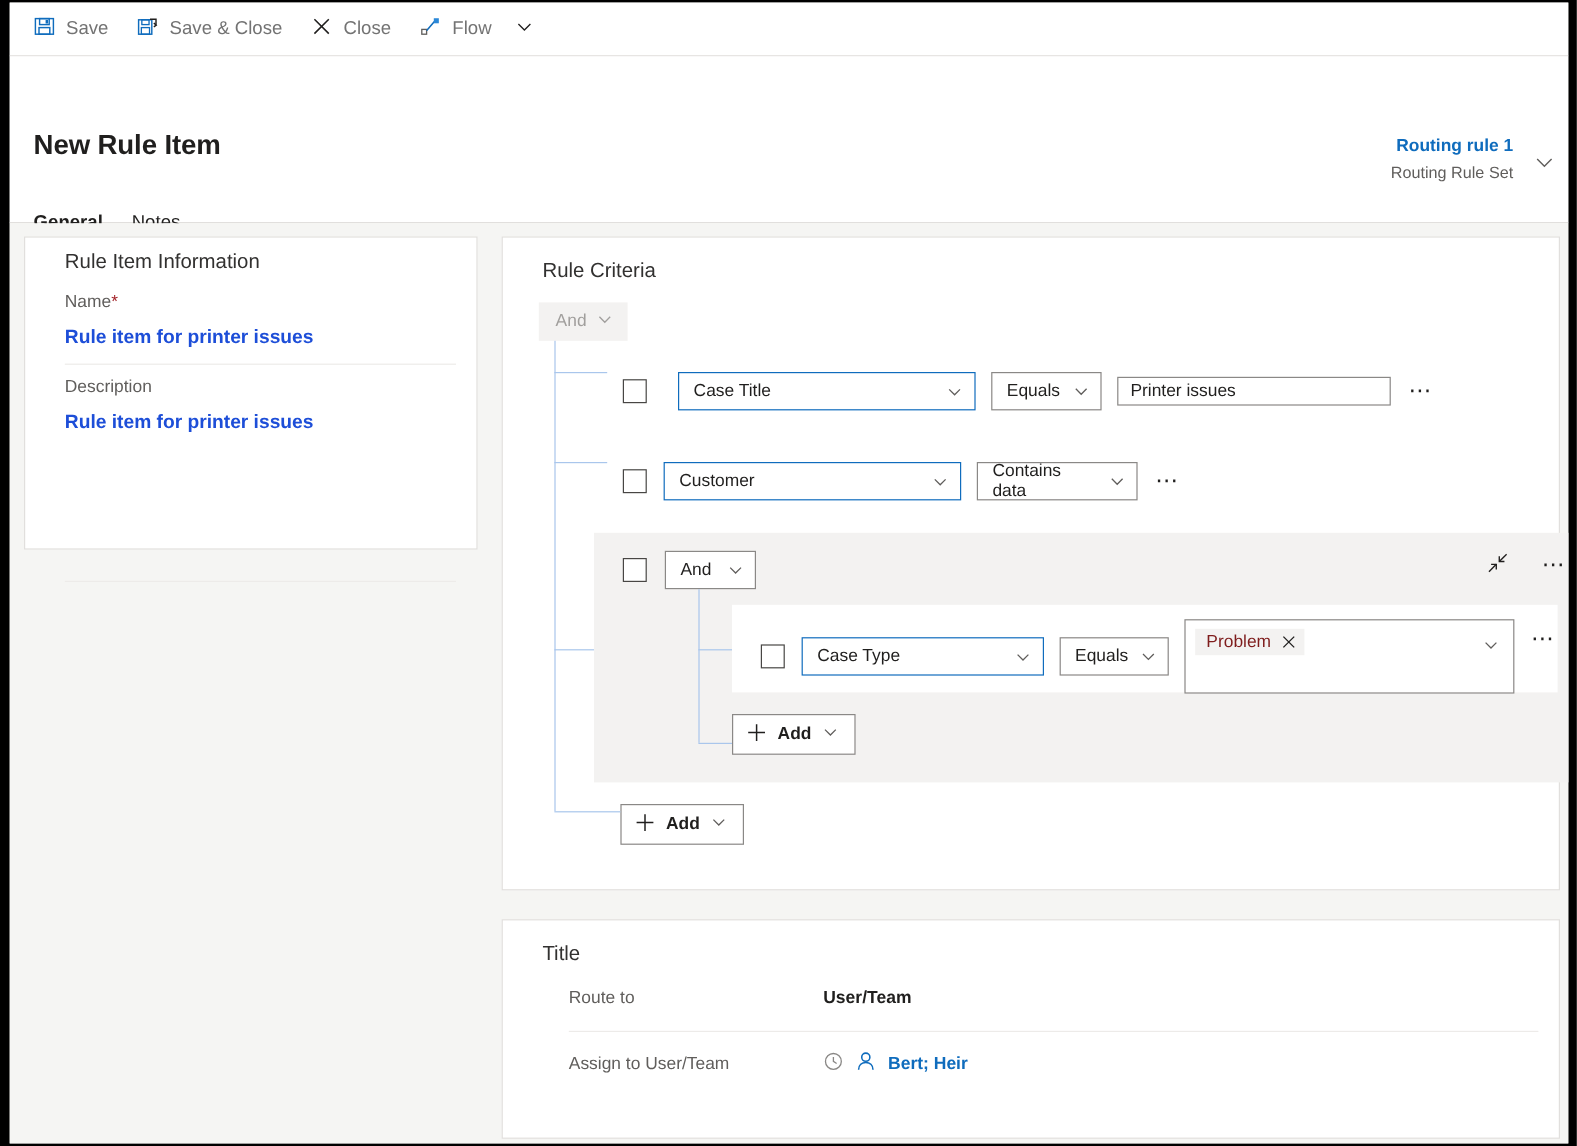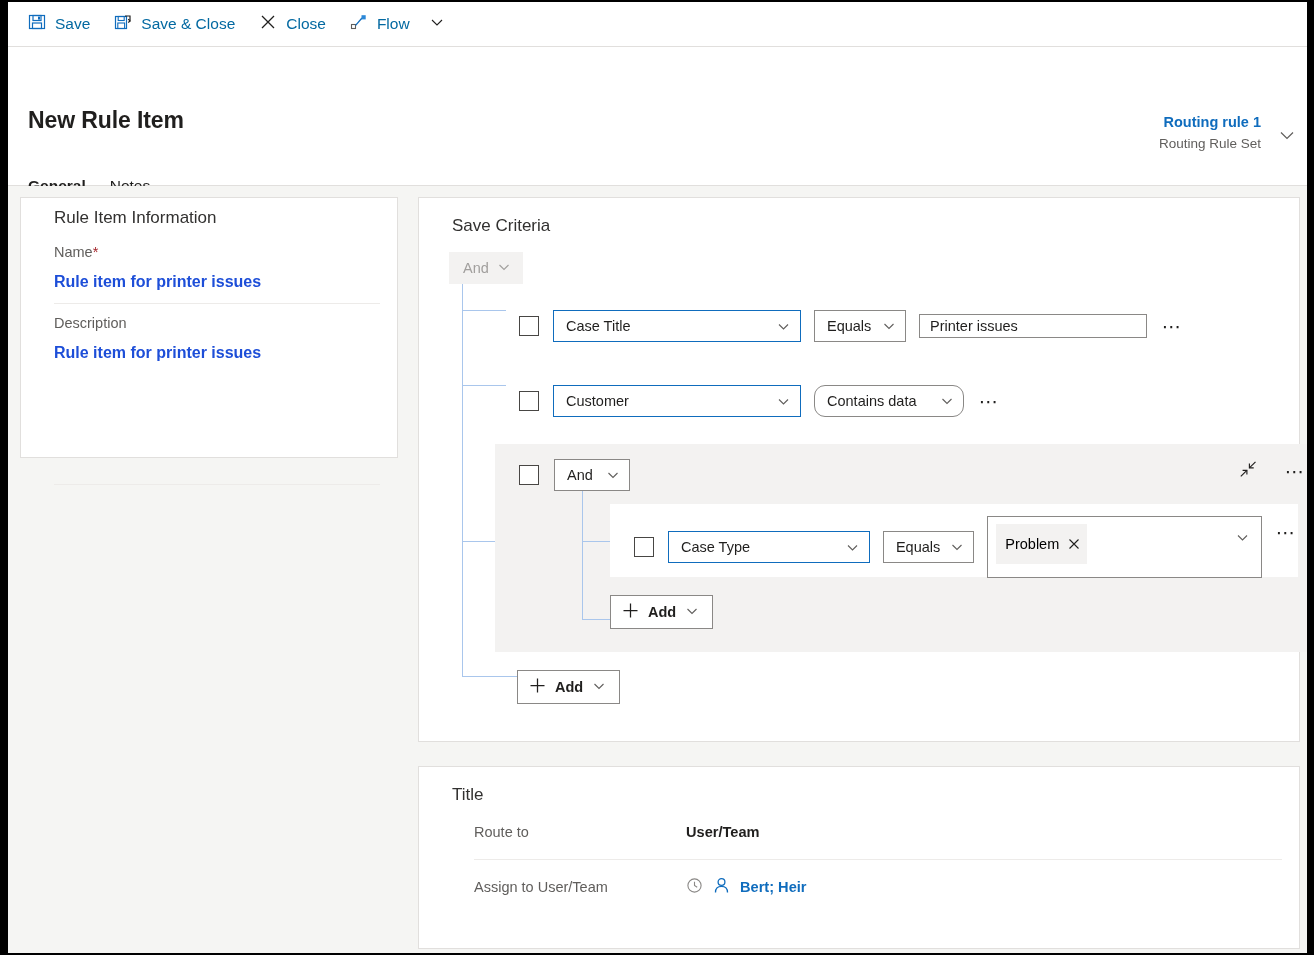--- a/index.html
+++ b/index.html
@@ -25,21 +25,21 @@
   
   .commandbar {
     height: 45px; background: #ffffff;
     border-bottom: 1px solid #e1dfdd;
     display: flex; align-items: center;
     padding-left: 8px; gap: 0px;
   }
   .cmd-btn {
     display: flex; align-items: center; gap: 9px;
     height: 44px; padding: 0 12px;
-    font-size: 15.5px; color: #0369a1;
+    font-size: 15.5px; color: #737373;
     cursor: pointer; white-space: nowrap;
   }
   .cmd-label { line-height: 1; }
   .cmd-caret {
     display:flex; align-items:center; justify-content:center;
     width: 30px; height: 44px; cursor: pointer;
   }
 
   
   .header {
@@ -198,22 +198,22 @@
   .inner-row-bg {
     background: #ffffff; position: relative;
   }
 
   .multisel {
     border: 1px solid #8a8886; background: #fff;
     position: relative; cursor: pointer;
   }
   .chip {
     display: inline-flex; align-items: center; gap: 9px;
-    background: #f3f2f1; color: #000000;
-    font-size: 14.5px; height: 40px; padding: 0 7px 0 9px;
+    background: #f3f2f1; color: #7f1d1d;
+    font-size: 14.5px; height: 22px; padding: 0 7px 0 9px;
   }
   .chip-x { cursor: pointer; display: flex; align-items: center; }
   .multisel .chev {
     position: absolute; right: 11px; top: 13px;
   }
 
   .add-btn {
     display: inline-flex; align-items: center; gap: 9px;
     height: 34px; padding: 0 13px 0 11px;
     border: 1px solid #8a8886; background: #fff;
@@ -338,42 +338,42 @@
       <div class="field-sep"></div>
 
       <div class="field" style="margin-top:11px;">
         <div class="field-label">Description</div>
         <div class="field-value">Rule item for printer issues</div>
       </div>
       <div class="field-sep-bottom"></div>
     </div>
 
     <div class="card criteria-card">
-      <div class="card-title">Save Criteria</div>
+      <div class="card-title">Rule Criteria</div>
 
       <div class="builder">
 
         
         <div class="root-and">
           <span>And</span>
           <span>
             <svg width="14" height="14" viewBox="0 0 14 14">
               <path d="M2.5 5 L7 9.5 L11.5 5" fill="none" stroke="#a19f9d" stroke-width="1.1"></path>
             </svg>
           </span>
         </div>
 
         
         <div class="tree-v" style="left:13px; top:32px; height:392px;"></div>
 
         
         <div class="tree-h" style="left:13px; top:58px; width:44px;"></div>
         <div class="row" style="margin-left:70px; margin-top:26px;">
           <div class="cb"></div>
-          <div class="sel blue" style="width:248px; margin-left:14px;text-align:center;">
+          <div class="sel blue" style="width:248px; margin-left:26px;text-align:center;">
             <span>Case Title</span>
             <span class="chev">
               <svg width="15" height="15" viewBox="0 0 15 15">
                 <path d="M3 5.5 L7.5 10 L12 5.5" fill="none" stroke="#605e5c" stroke-width="1.1"></path>
               </svg>
             </span>
           </div>
           <div class="sel" style="width:92px; margin-left:13px;">
             <span>Equals</span>
             <span class="chev">
@@ -395,21 +395,21 @@
         <div class="row" style="margin-left:70px; margin-top:43px;">
           <div class="cb"></div>
           <div class="sel blue" style="width:248px; margin-left:14px;">
             <span>Customer</span>
             <span class="chev">
               <svg width="15" height="15" viewBox="0 0 15 15">
                 <path d="M3 5.5 L7.5 10 L12 5.5" fill="none" stroke="#605e5c" stroke-width="1.1"></path>
               </svg>
             </span>
           </div>
-          <div class="sel" style="width:150px; margin-left:13px;border-radius:11px;">
+          <div class="sel" style="width:134px; margin-left:13px;">
             <span>Contains data</span>
             <span class="chev">
               <svg width="14" height="14" viewBox="0 0 14 14">
                 <path d="M2.5 5 L7 9.5 L11.5 5" fill="none" stroke="#605e5c" stroke-width="1.1"></path>
               </svg>
             </span>
           </div>
           <div class="dots" style="margin-left:12px;">
             <span>⋯</span>
           </div>

